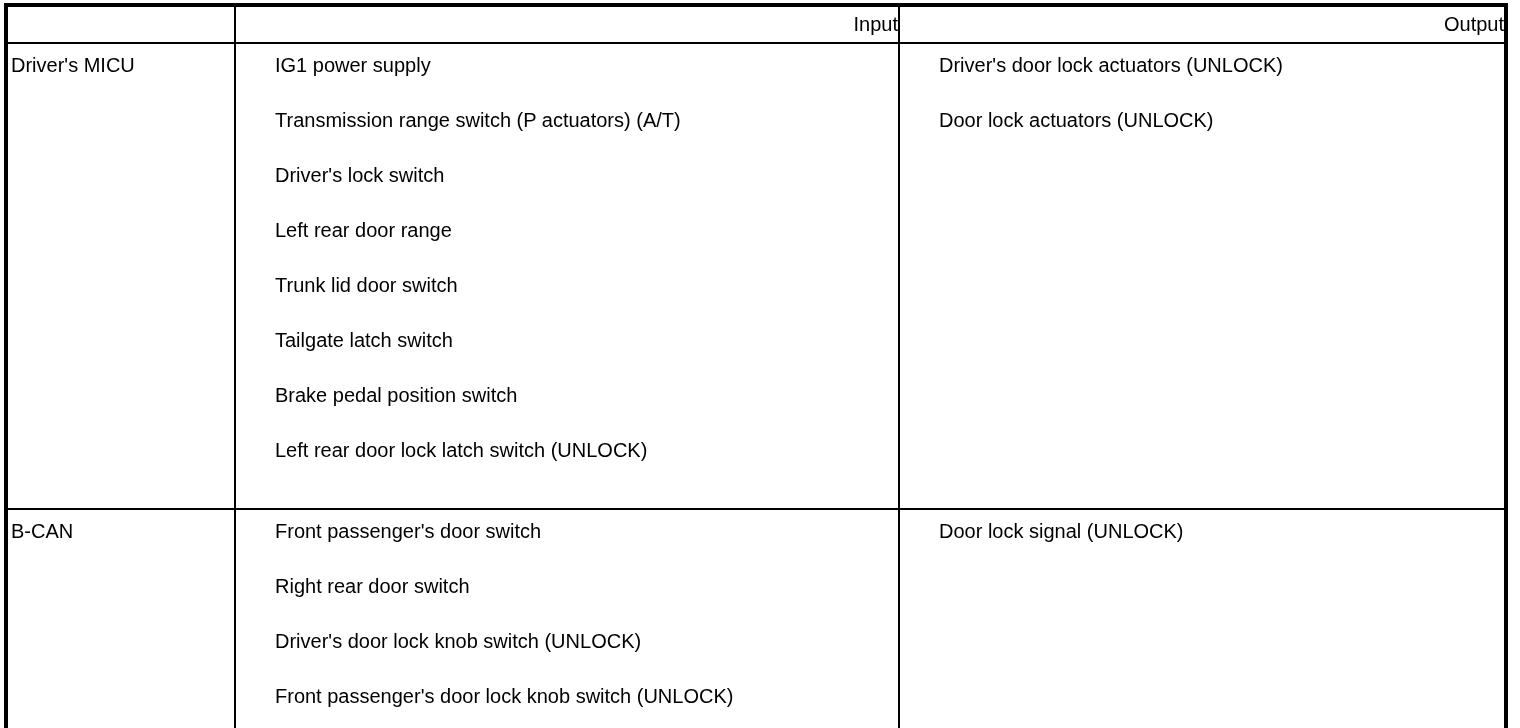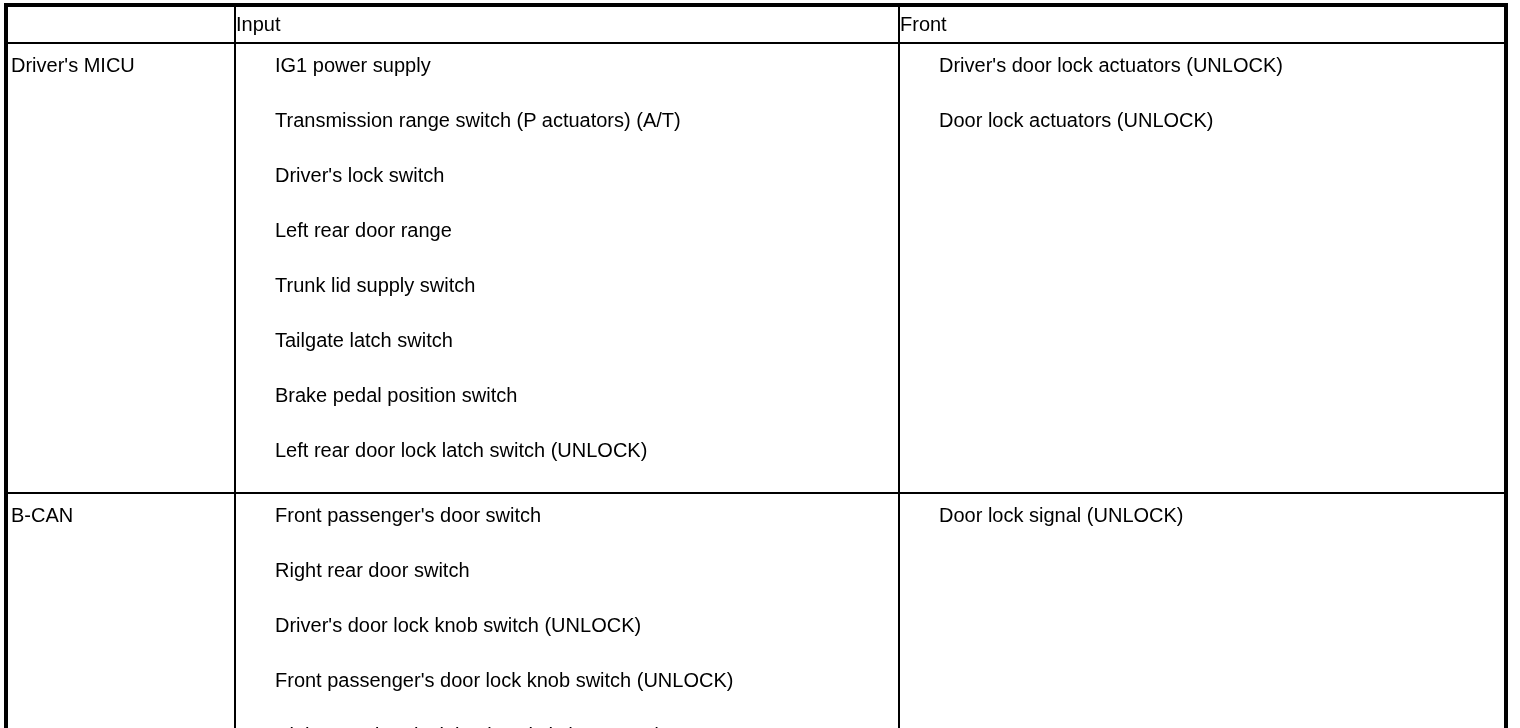--- a/index.html
+++ b/index.html
@@ -20,28 +20,28 @@
   }
   .io-table th, .io-table td {
     border: 2px solid var(--border-color, #000);
     font-family: "Liberation Sans", sans-serif;
     font-size: 20px;
     color: var(--text-color, #000);
     overflow: hidden;
   }
   .io-table th {
     font-weight: normal;
-    text-align: left;
+    text-align: right;
     vertical-align: middle;
     height: 35px;
     padding: 0;
   }
   .io-table td {
     vertical-align: top;
-    padding: 8px 3px 0 3px;
+    padding: 8px 3px 16px 3px;
   }
   tr.row-1 { height: 421px; }
   tr.row-2 { height: 253px; }
   .item {
     height: 55px;
     line-height: 26px;
     white-space: nowrap;
     margin-left: 36px;
   }
   .src {
@@ -55,34 +55,34 @@
 <table class="io-table">
   <colgroup>
     <col style="width:229px">
     <col style="width:664px">
     <col>
   </colgroup>
   <thead>
     <tr class="header-row">
       <th></th>
       <th>Input</th>
-      <th>Front</th>
+      <th>Output</th>
     </tr>
   </thead>
   <tbody>
     <tr class="row-1">
       <td>
         <div class="src">Driver's MICU</div>
       </td>
       <td>
         <div class="item">IG1 power supply</div>
         <div class="item">Transmission range switch (P actuators) (A/T)</div>
         <div class="item">Driver's lock switch</div>
         <div class="item">Left rear door range</div>
-        <div class="item">Trunk lid supply switch</div>
+        <div class="item">Trunk lid door switch</div>
         <div class="item">Tailgate latch switch</div>
         <div class="item">Brake pedal position switch</div>
         <div class="item">Left rear door lock latch switch (UNLOCK)</div>
       </td>
       <td>
         <div class="item">Driver's door lock actuators (UNLOCK)</div>
         <div class="item">Door lock actuators (UNLOCK)</div>
       </td>
     </tr>
     <tr class="row-2">

